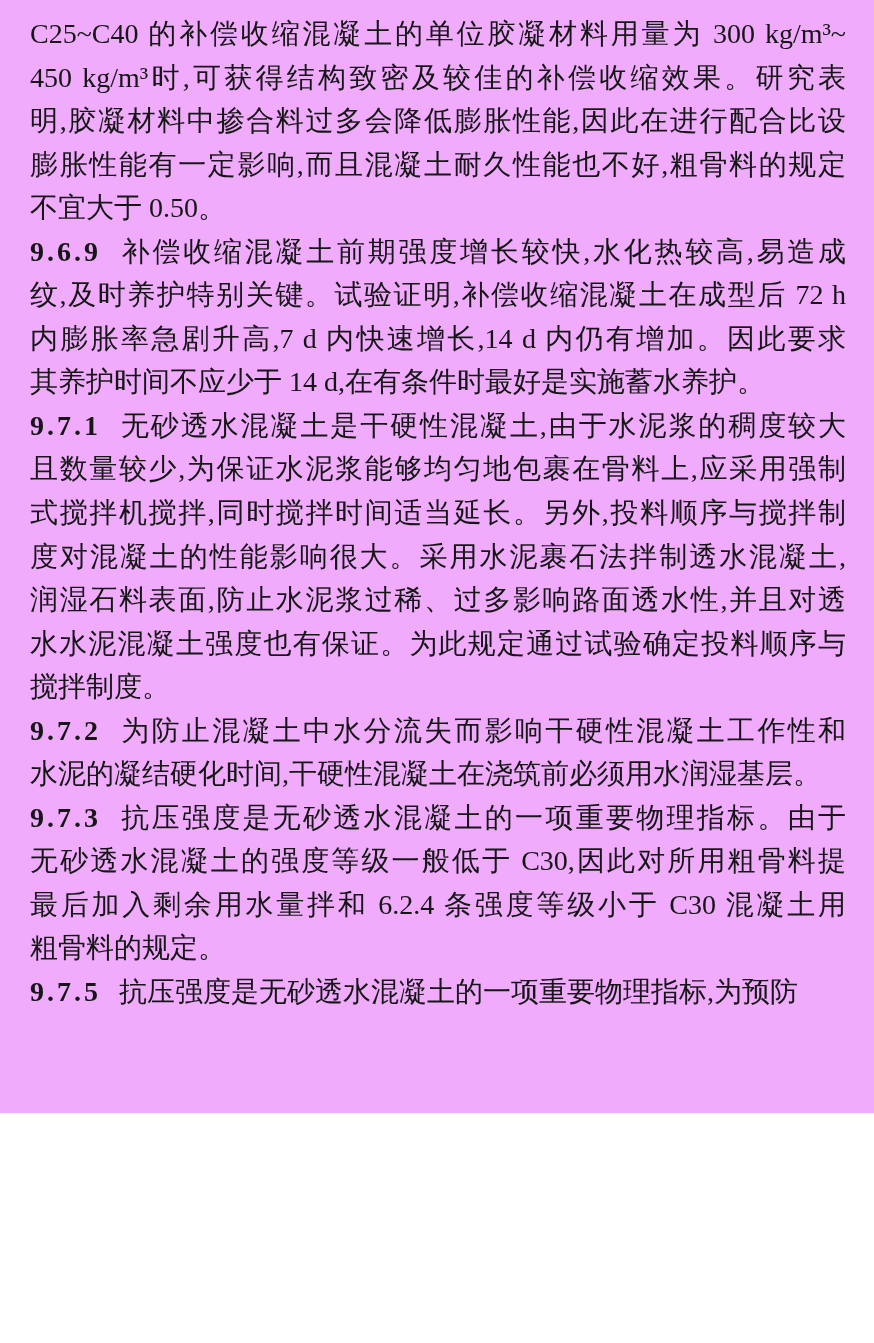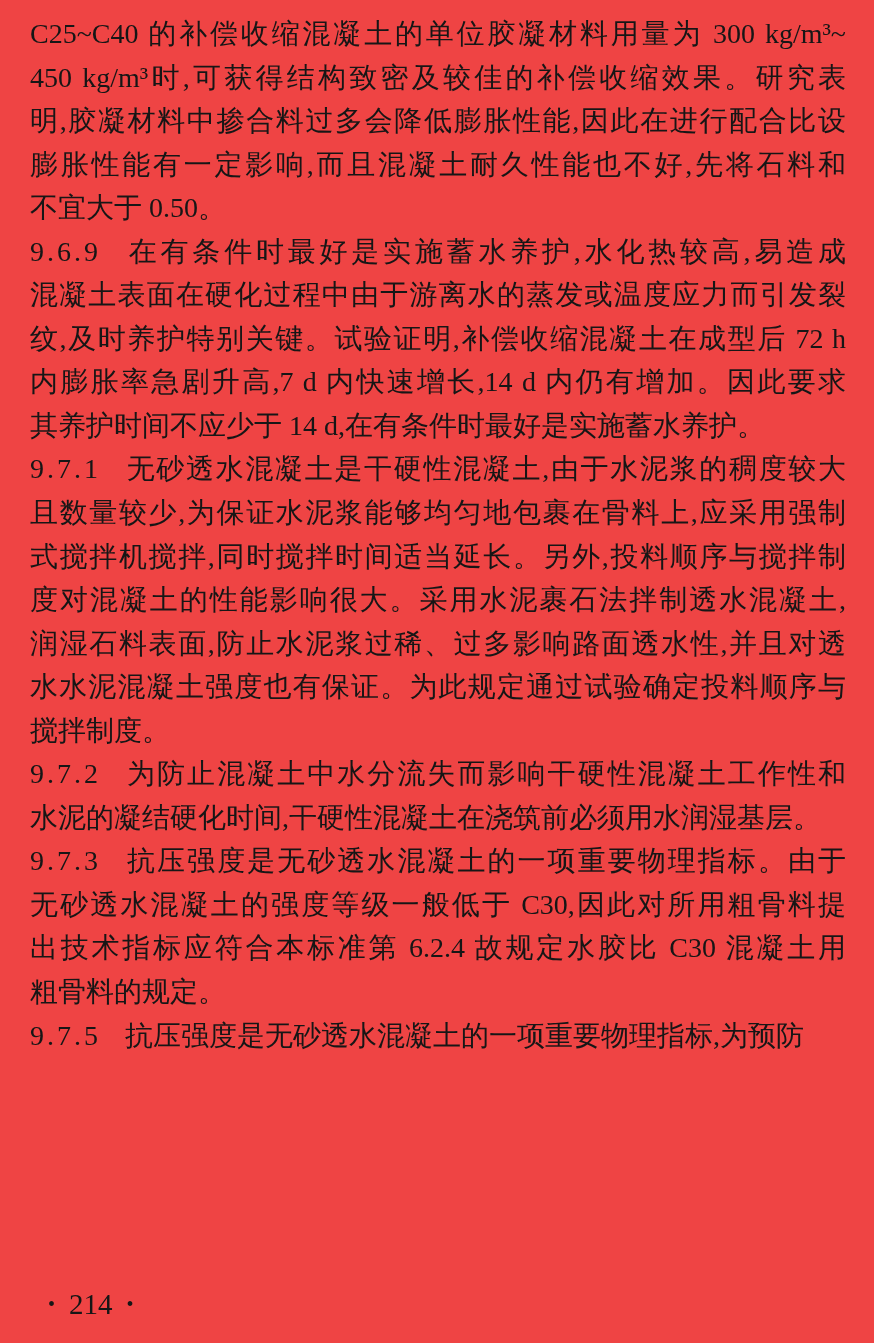--- a/index.html
+++ b/index.html
@@ -5,45 +5,45 @@
   * { box-sizing: border-box; }
   html, body { margin: 0; padding: 0; }
   body {
     width: 874px; height: 1343px;
     background: #ffffff;
     color: #161616;
     font-family: "Liberation Serif", "DejaVu Serif", serif;
   }
   .page {
     position: relative;
-    width: 874px; height: 1343px;
-    background: #ef4444;
+    width: 874px; height: 1113px;
+    background: #f0abfc;
     overflow: hidden;
   }
   .text-block {
     position: absolute;
     left: 30px; top: 12px;
     width: 816px;
   }
   .para { margin: 0; padding: 0; }
   .line {
     font-size: 28px;
     line-height: 43.55px;
     height: 43.55px;
     overflow: hidden;
     text-align: justify;
     text-align-last: justify;
     white-space: normal;
   }
   .line.last { text-align-last: left; }
   .line.indent { text-indent: 58px; }
   .num {
-    font-weight: normal;
+    font-weight: bold;
     letter-spacing: 3px;
-    margin-right: 24px;
+    margin-right: 18px;
   }
   .footer {
     position: absolute;
     left: 48px; top: 1286px;
     font-size: 29px;
     line-height: 36px;
     display: flex;
     align-items: center;
     gap: 14px;
     color: #161616;
@@ -59,29 +59,28 @@
 <div class="page">
   <div class="text-block">
 
     <div class="para">
       <div class="line">C25~C40 的补偿收缩混凝土的单位胶凝材料用量为 300 kg/m³~</div>
       <div class="line">450 kg/m³时,可获得结构致密及较佳的补偿收缩效果。研究表</div>
       <div class="line">明,胶凝材料中掺合料过多会降低膨胀性能,因此在进行配合比设</div>
     </div>
 
     <div class="para">
-      <div class="line">膨胀性能有一定影响,而且混凝土耐久性能也不好,先将石料和</div>
+      <div class="line">膨胀性能有一定影响,而且混凝土耐久性能也不好,粗骨料的规定</div>
       <div class="line last">不宜大于 0.50。</div>
     </div>
 
     <div class="para">
       <div class="line">
-        <span class="num">9.6.9</span><span>在有条件时最好是实施蓄水养护,水化热较高,易造成</span>
+        <span class="num">9.6.9</span><span>补偿收缩混凝土前期强度增长较快,水化热较高,易造成</span>
       </div>
-      <div class="line">混凝土表面在硬化过程中由于游离水的蒸发或温度应力而引发裂</div>
       <div class="line">纹,及时养护特别关键。试验证明,补偿收缩混凝土在成型后 72 h</div>
       <div class="line">内膨胀率急剧升高,7 d 内快速增长,14 d 内仍有增加。因此要求</div>
       <div class="line last">其养护时间不应少于 14 d,在有条件时最好是实施蓄水养护。</div>
     </div>
 
     <div class="para">
       <div class="line">
         <span class="num">9.7.1</span><span>无砂透水混凝土是干硬性混凝土,由于水泥浆的稠度较大</span>
       </div>
       <div class="line">且数量较少,为保证水泥浆能够均匀地包裹在骨料上,应采用强制</div>
@@ -97,21 +96,21 @@
         <span class="num">9.7.2</span><span>为防止混凝土中水分流失而影响干硬性混凝土工作性和</span>
       </div>
       <div class="line last">水泥的凝结硬化时间,干硬性混凝土在浇筑前必须用水润湿基层。</div>
     </div>
 
     <div class="para">
       <div class="line">
         <span class="num">9.7.3</span><span>抗压强度是无砂透水混凝土的一项重要物理指标。由于</span>
       </div>
       <div class="line">无砂透水混凝土的强度等级一般低于 C30,因此对所用粗骨料提</div>
-      <div class="line">出技术指标应符合本标准第 6.2.4 故规定水胶比 C30 混凝土用</div>
+      <div class="line">最后加入剩余用水量拌和 6.2.4 条强度等级小于 C30 混凝土用</div>
       <div class="line last">粗骨料的规定。</div>
     </div>
 
     <div class="para">
       <div class="line last">
         <span class="num">9.7.5</span><span>抗压强度是无砂透水混凝土的一项重要物理指标,为预防</span>
       </div>
     </div>
 
   </div>

